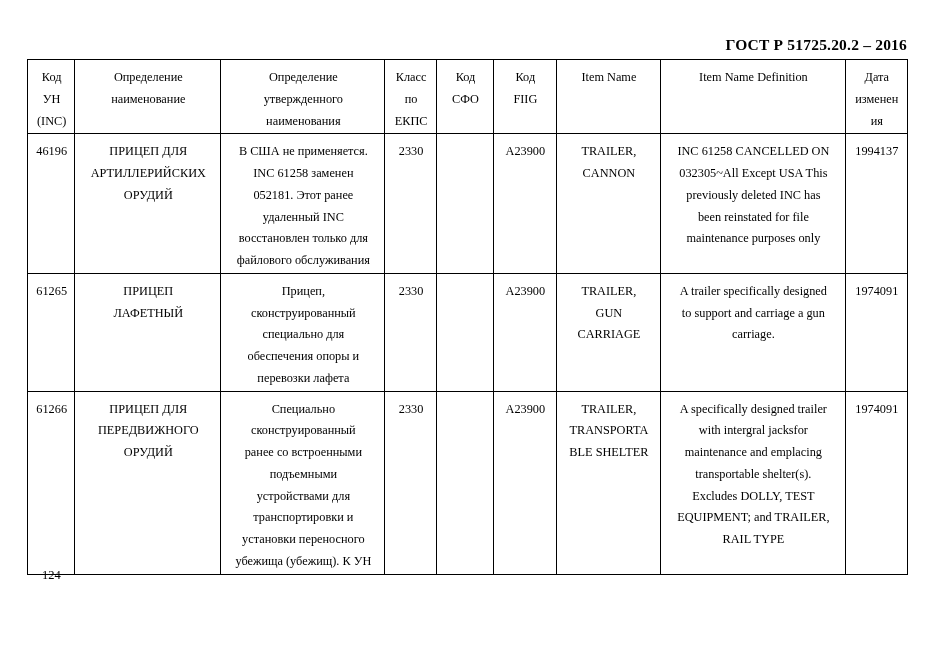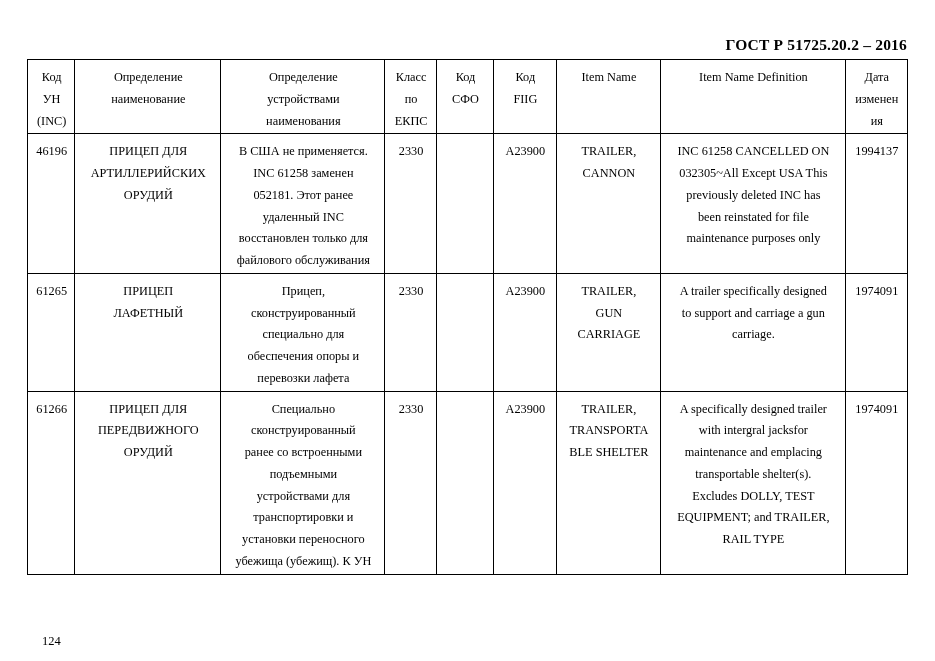--- a/index.html
+++ b/index.html
@@ -57,21 +57,21 @@
   .col3 { width: 163px; }
   .col4 { width: 51px; }
   .col5 { width: 57px; }
   .col6 { width: 62px; }
   .col7 { width: 104px; }
   .col8 { width: 183px; }
   .col9 { width: 62px; }
   .page-number {
     position: absolute;
     left: 42px;
-    top: 634px;
+    top: 568px;
     font-size: 12.5px;
   }
   .cellline { display: block; }
 </style>
 </head>
 <body>
 
 <div class="page">
 
   <div class="doc-header">ГОСТ Р 51725.20.2 – 2016</div>
@@ -94,21 +94,21 @@
           <span class="cellline">Код</span>
           <span class="cellline">УН</span>
           <span class="cellline">(INC)</span>
         </td>
         <td>
           <span class="cellline">Определение</span>
           <span class="cellline">наименование</span>
         </td>
         <td>
           <span class="cellline">Определение</span>
-          <span class="cellline">устройствами</span>
+          <span class="cellline">утвержденного</span>
           <span class="cellline">наименования</span>
         </td>
         <td>
           <span class="cellline">Класс</span>
           <span class="cellline">по</span>
           <span class="cellline">ЕКПС</span>
         </td>
         <td>
           <span class="cellline">Код</span>
           <span class="cellline">СФО</span>

